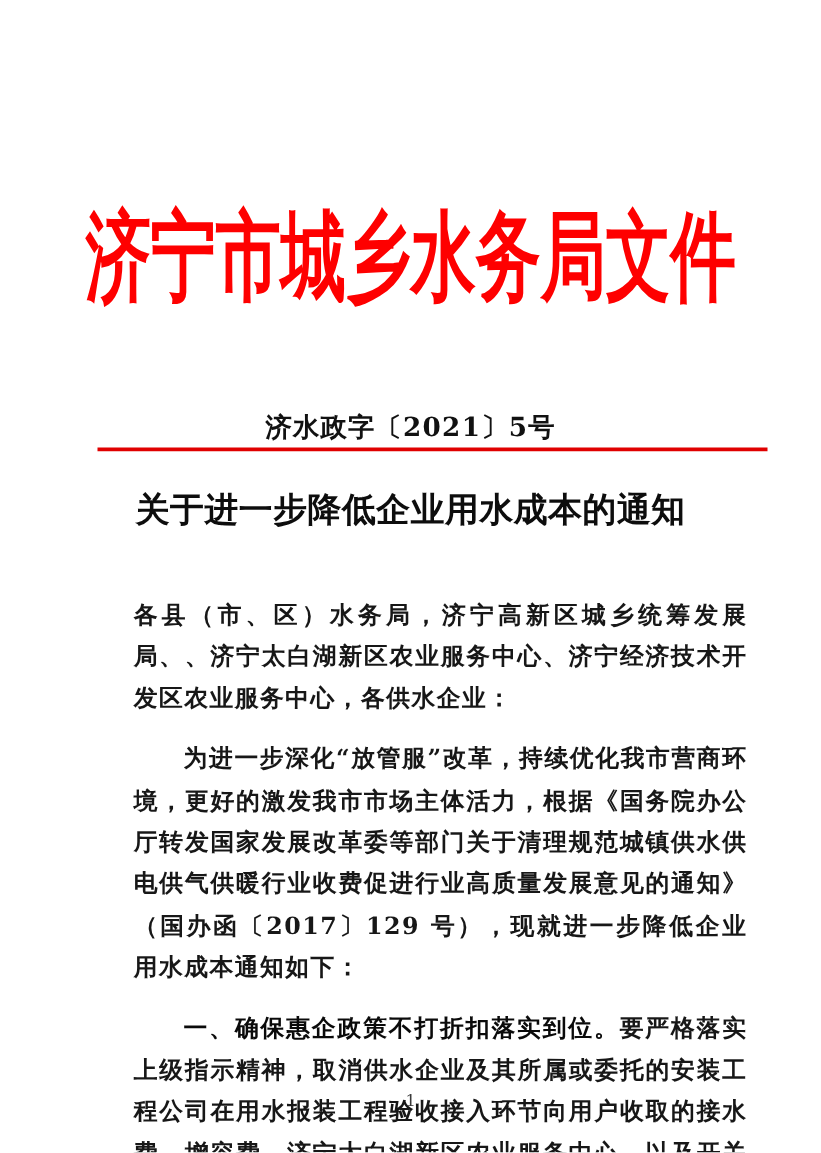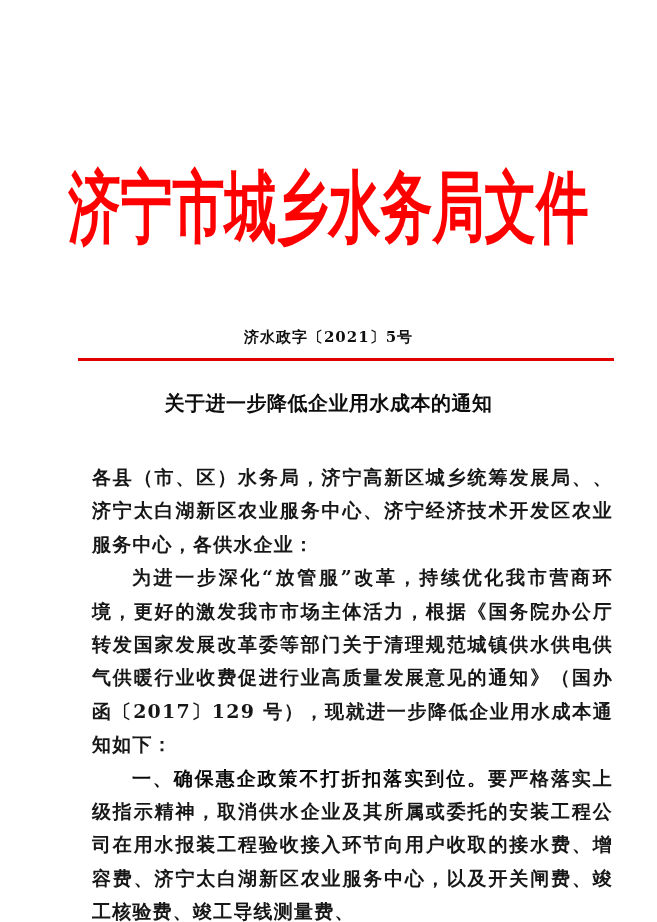--- a/index.html
+++ b/index.html
@@ -39,21 +39,21 @@
   
   .doc-number {
     position: absolute;
     top: 328px;
     left: 0;
     width: 100%;
     text-align: center;
     color: #111111;
     font-family: "DejaVu Serif", "Liberation Serif", serif;
     font-weight: bold;
-    font-size: 15px;
+    font-size: 21px;
     letter-spacing: 1px;
   }
 
   
   .red-rule {
     position: absolute;
     top: 358px;
     left: 55px;
     width: 536px;
     height: 3px;
@@ -63,41 +63,41 @@
   
   .doc-title {
     position: absolute;
     top: 390px;
     left: 0;
     width: 100%;
     text-align: center;
     color: #0d0d0d;
     font-family: "DejaVu Serif", "Liberation Serif", serif;
     font-weight: bold;
-    font-size: 20px;
+    font-size: 27px;
     letter-spacing: 0.5px;
     white-space: nowrap;
   }
 
   
   .body-text {
     position: absolute;
     top: 461px;
     left: 69px;
     width: 521px;
     color: #171717;
     font-family: "DejaVu Serif", "Liberation Serif", serif;
     font-weight: 600;
     font-size: 19px;
     line-height: 33.4px;
     letter-spacing: 1.2px;
     text-align: justify;
   }
 
-  .body-text p { margin: 0; }
+  .body-text p { margin: 15px; }
 
   .body-text p.indent { text-indent: 2.1em; }
 
   .bold-lead {
     font-family: Liberation Serif, serif;
     font-weight: bold;
     color: #0a0a0a;
   }
 
   

